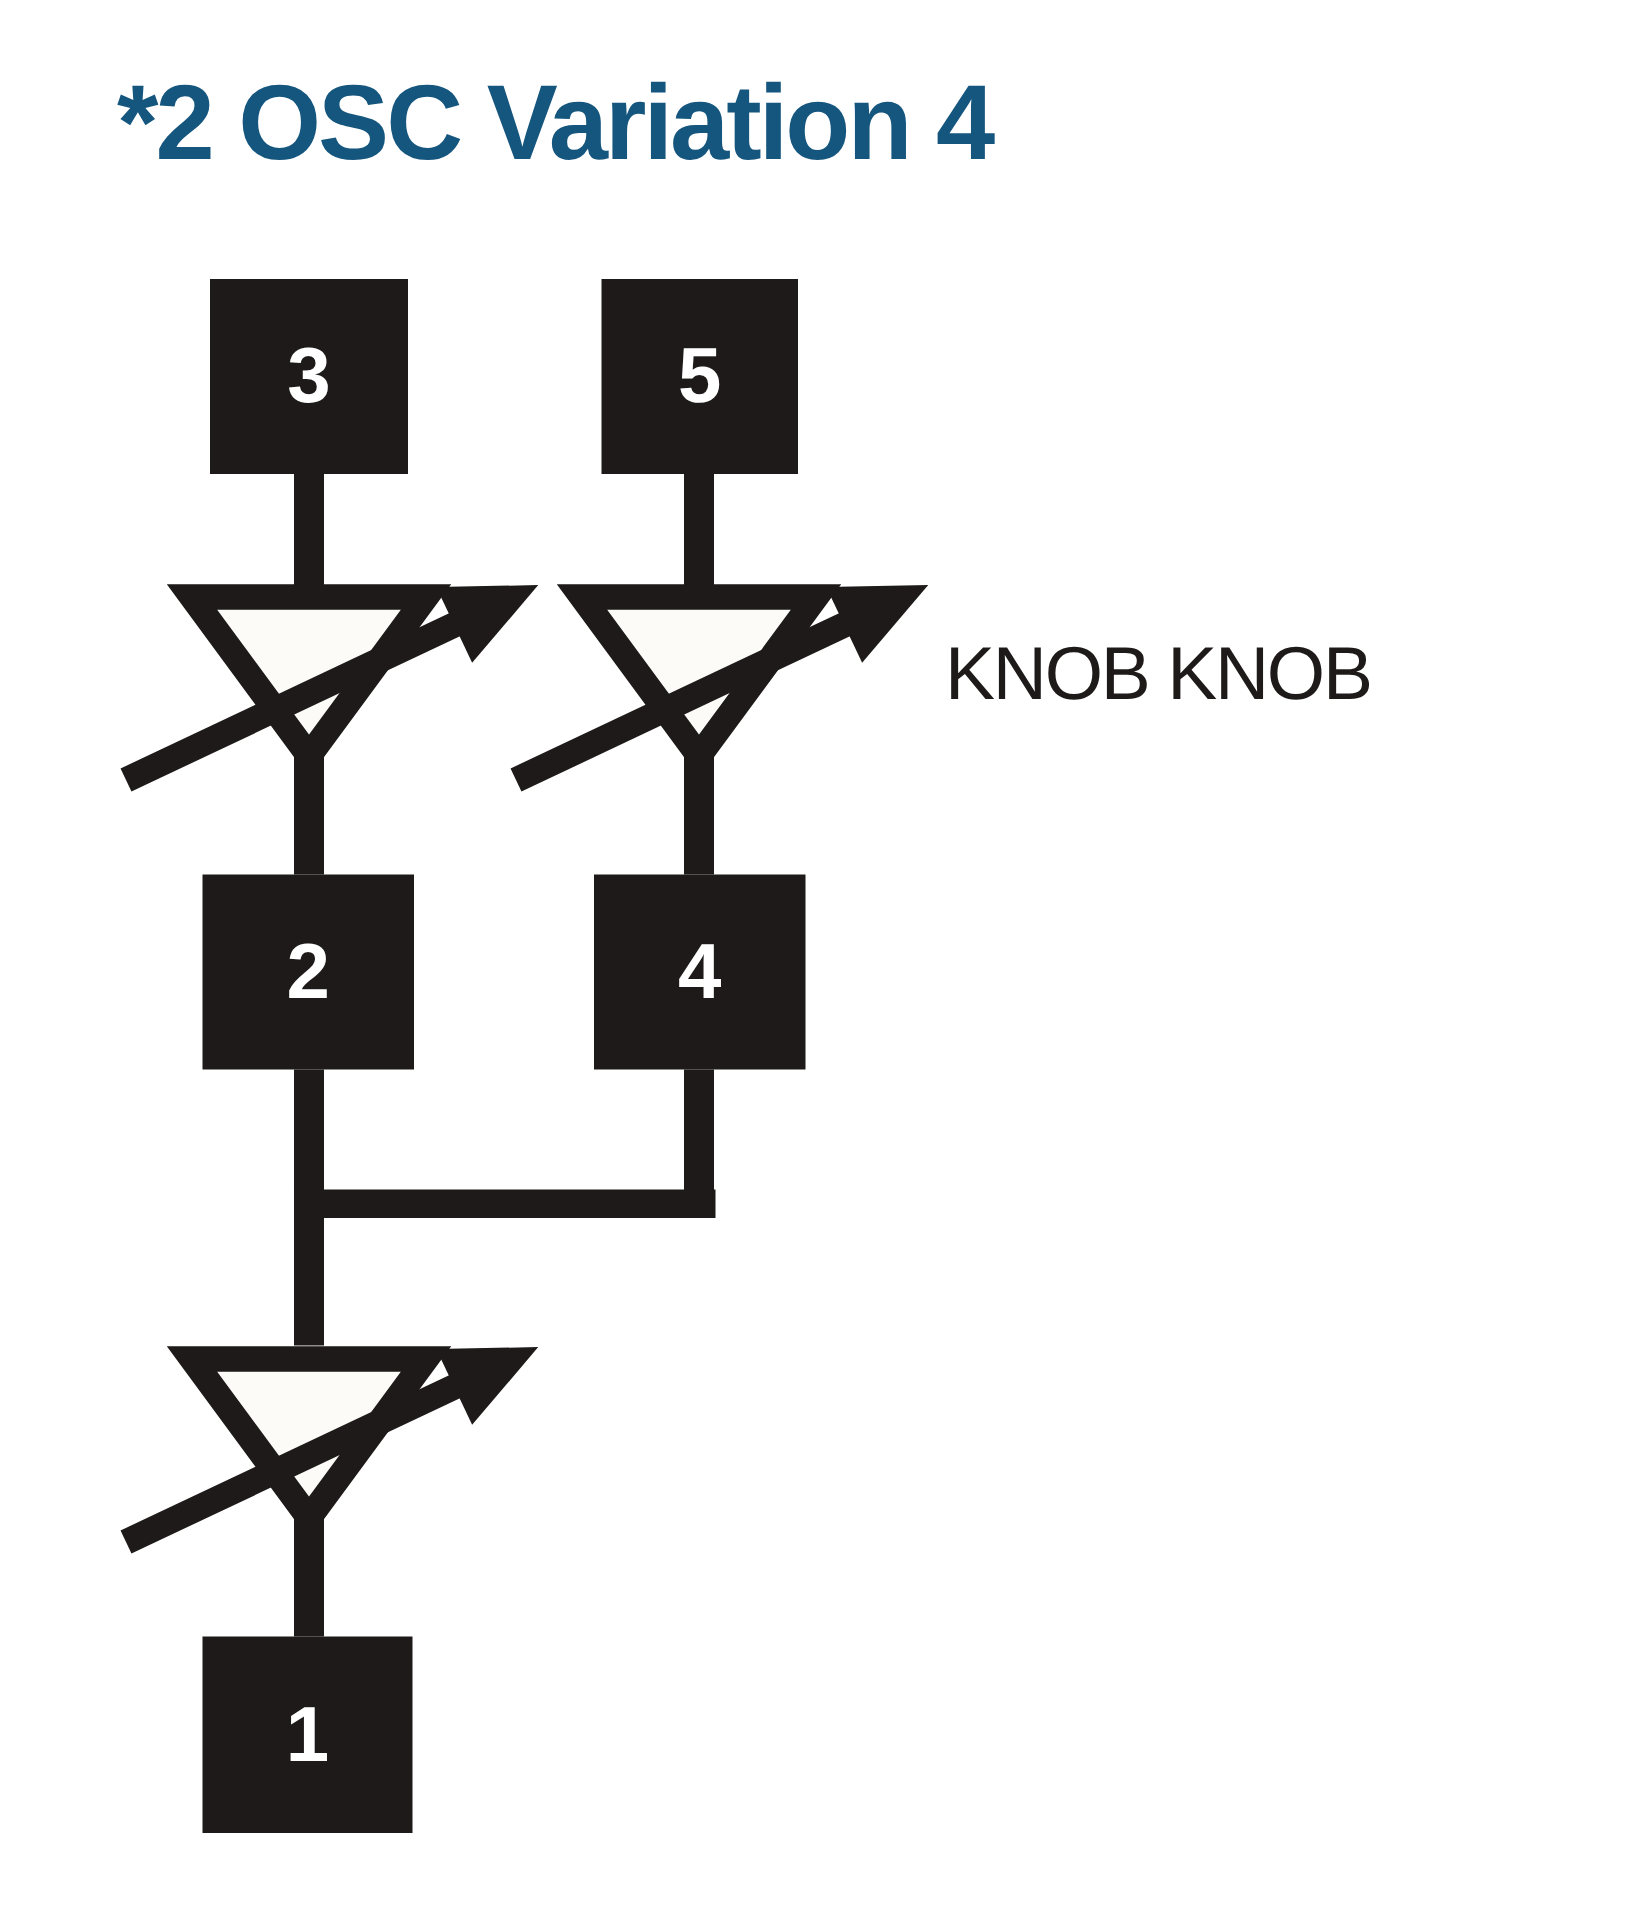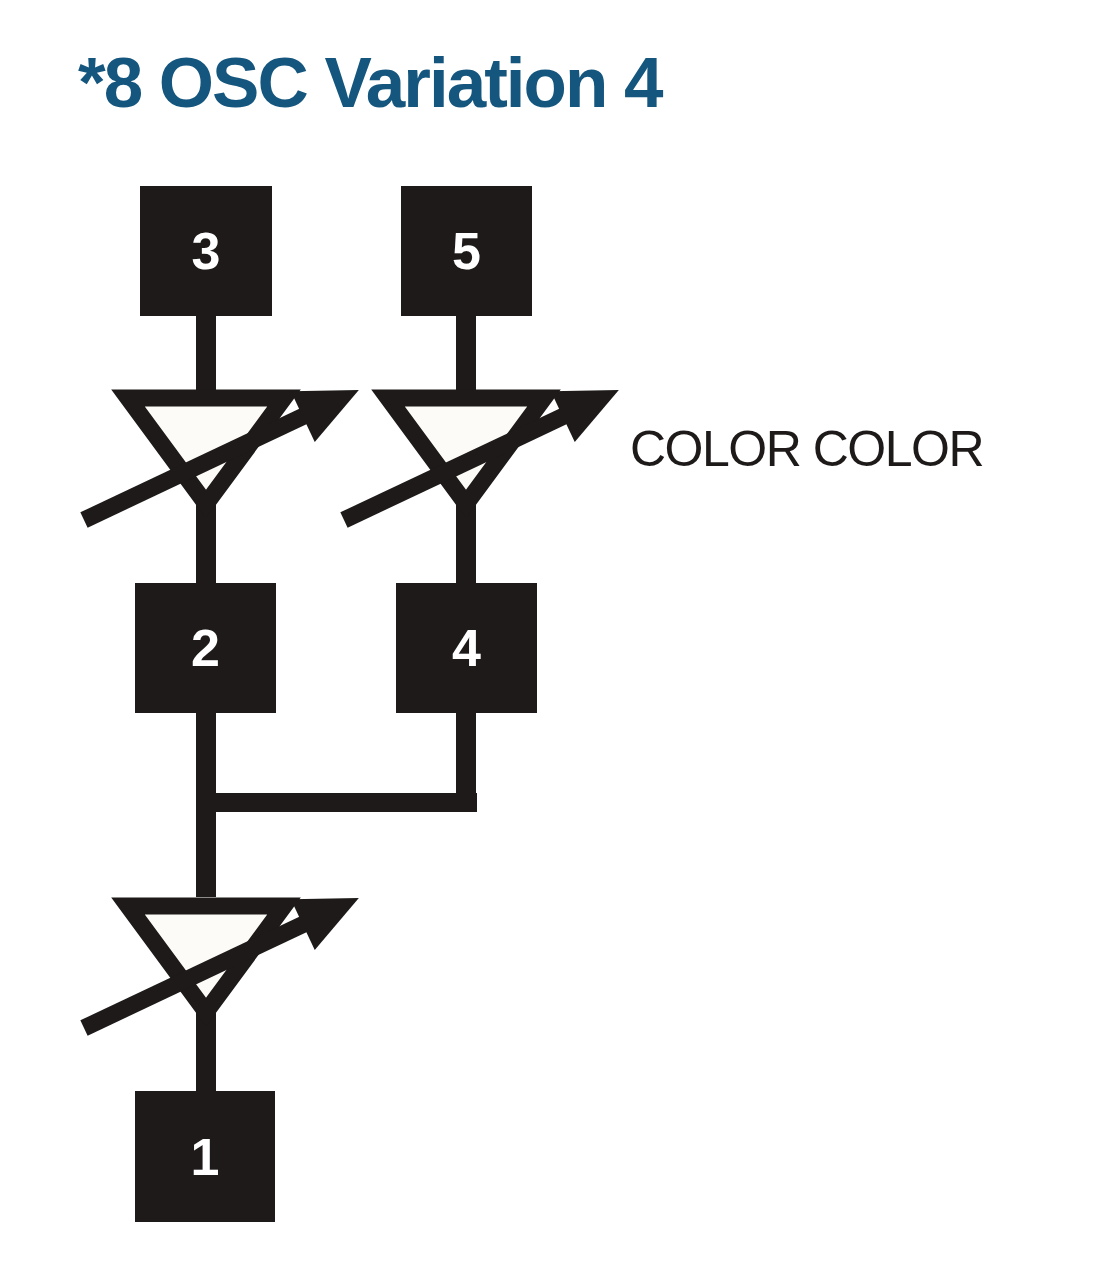--- a/index.html
+++ b/index.html
@@ -76,42 +76,42 @@
       <g id="vca-sym">
         <polygon points="50,18 206,18 128,124" fill="#fcfbf7" stroke="#1d1a19" stroke-width="17" stroke-linejoin="miter"></polygon>
         <g transform="translate(6,140) rotate(-25.3)">
           <rect x="0" y="-8.5" width="252" height="17" fill="#1d1a19"></rect>
           <polygon points="242,-28 304,0 242,28" fill="#1d1a19"></polygon>
         </g>
       </g>
     </defs>
   </svg>
 
-  <h1 class="title">*8 OSC Variation 4</h1>
+  <h1 class="title">*2 OSC Variation 4</h1>
 
   <div class="wire wire-3-vca"></div>
   <div class="wire wire-5-vca"></div>
   <div class="wire wire-vca-2"></div>
   <div class="wire wire-vca-4"></div>
   <div class="wire wire-2-down"></div>
   <div class="wire wire-4-down"></div>
   <div class="wire wire-merge-h"></div>
   <div class="wire wire-vca-1"></div>
 
   <svg class="vca vca-a" viewBox="0 0 312 158">
     <use href="#vca-sym" xlink:href="#vca-sym"></use>
   </svg>
   <svg class="vca vca-b" viewBox="0 0 312 158">
     <use href="#vca-sym" xlink:href="#vca-sym"></use>
   </svg>
   <svg class="vca vca-c" viewBox="0 0 312 158">
     <use href="#vca-sym" xlink:href="#vca-sym"></use>
   </svg>
 
-  <div class="annotation">COLOR COLOR</div>
+  <div class="annotation">KNOB KNOB</div>
 
   <div class="node node-3">
     <span>3</span>
   </div>
   <div class="node node-5">
     <span>5</span>
   </div>
   <div class="node node-2">
     <span>2</span>
   </div>

